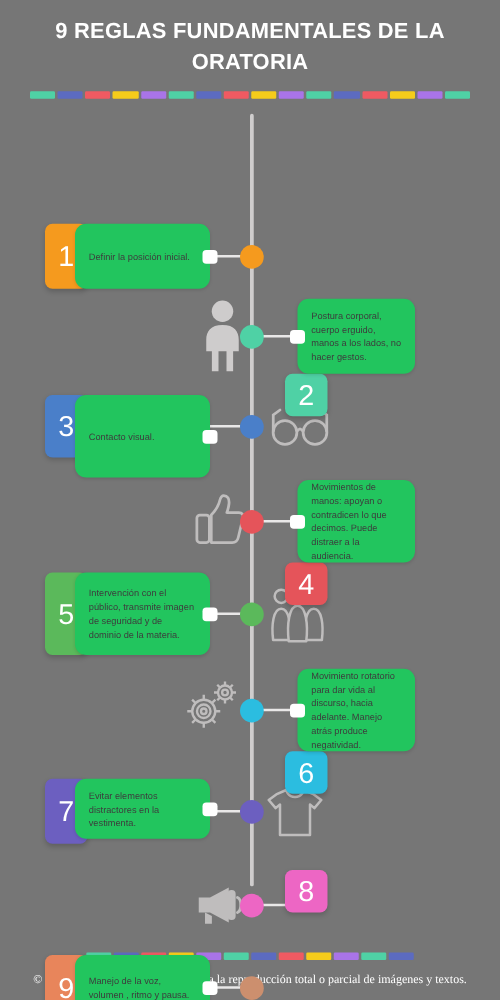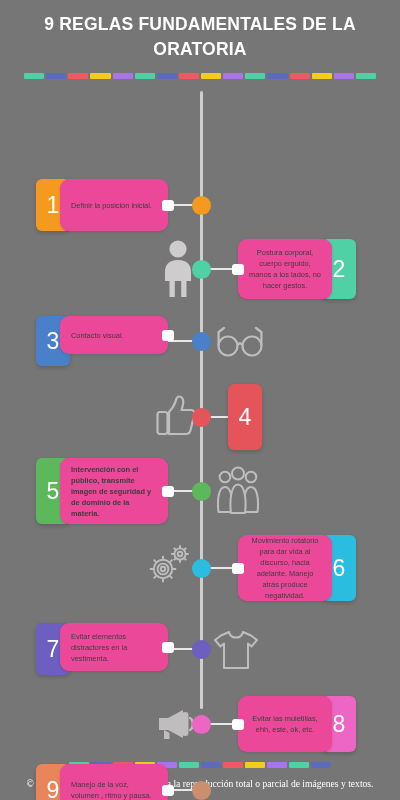--- a/index.html
+++ b/index.html
@@ -107,21 +107,21 @@
     border-radius: 6px;
     color: #ffffff;
     font-size: 23px;
     font-weight: 300;
     display: flex;
     align-items: center;
     justify-content: center;
     box-shadow: 0 2px 4px rgba(0,0,0,0.18);
   }
   .bubble {
-    background: #ec4899;
+    background: #22c55e;
     border-radius: 9px;
     color: #3d3d3d;
     font-size: 7.4px;
     line-height: 11px;
     padding: 9px 11px 9px 11px;
     box-sizing: border-box;
     display: flex;
     align-items: center;
     position: relative;
     box-shadow: 0 1px 3px rgba(0,0,0,0.13);
@@ -135,21 +135,21 @@
     position: absolute;
     right: -6px;
     top: 50%;
     margin-top: -5px;
     width: 12px;
     height: 11px;
     background: #ffffff;
     border-radius: 3px;
   }
   
-  .row.right .card { flex-direction: row; text-align: center; }
+  .row.right .card { flex-direction: column; }
   .row.right .num { margin-left: -10px; position: relative; z-index: 2; }
   .row.right .bubble { z-index: 3; }
   .row.right .bubble::after {
     content: "";
     position: absolute;
     left: -6px;
     top: 50%;
     margin-top: -5px;
     width: 12px;
     height: 11px;
@@ -240,54 +240,55 @@
         <circle cx="14" cy="22" r="9.5" fill="none" stroke="#cfcdcd" stroke-width="2.2"></circle>
         <circle cx="38" cy="22" r="9.5" fill="none" stroke="#cfcdcd" stroke-width="2.2"></circle>
         <path d="M23.5 21 C26 18.5 26 18.5 28.5 21" fill="none" stroke="#cfcdcd" stroke-width="2.2"></path>
         <path d="M4.6 21 L4.6 8 L10 4" fill="none" stroke="#cfcdcd" stroke-width="2.2" stroke-linecap="round"></path>
         <path d="M47.4 21 L47.4 8 L42 4" fill="none" stroke="#cfcdcd" stroke-width="2.2" stroke-linecap="round"></path>
       </svg>
     </div>
     <div class="stub" style="left:160px;width:42px;"></div>
     <div class="card" style="left:36px;top:-25px;">
       <div class="num" style="background:#4a7fc9;height:50px;">3</div>
-      <div class="bubble" style="width:108px;height:38px;">Contacto visual.</div>
+      <div class="bubble" style="width:108px;height:66px;">Contacto visual.</div>
     </div>
     <div class="dot" style="background:#4a7fc9;"></div>
   </div>
 
   <div class="row right" style="top:338px;">
     <div class="icon" style="left:155px;top:-23px;">
       <svg width="42" height="44" viewBox="0 0 42 44" aria-hidden="true">
         <path d="M14 18 C14 18 18 14 20 9 C21.4 5.5 21 2.5 24 2.5 C27 2.5 28.6 5 28.2 9 C27.9 12 26.5 16 26.5 16 L36 16 C38.8 16 40 18 39.3 20.4 L35.6 36 C35 38.8 33.3 40 30.8 40 L14 40 Z" fill="none" stroke="#cfcdcd" stroke-width="2.2" stroke-linejoin="round"></path>
         <rect x="2.5" y="18" width="10" height="22" rx="2.4" fill="none" stroke="#cfcdcd" stroke-width="2.2"></rect>
       </svg>
     </div>
     <div class="stub" style="left:202px;width:42px;"></div>
     <div class="card" style="left:238px;top:-33px;">
+      <div class="bubble" style="width:94px;height:66px;">Movimientos de manos: apoyan o contradicen lo que decimos. Puede distraer a la audiencia.</div>
       <div class="num" style="background:#e5545a;height:66px;">4</div>
     </div>
     <div class="dot" style="background:#e5545a;"></div>
   </div>
 
   <div class="row left" style="top:412px;">
     <div class="icon" style="left:212px;top:-25px;">
       <svg width="52" height="50" viewBox="0 0 52 50" aria-hidden="true">
         <circle cx="13" cy="11" r="5.3" fill="none" stroke="#cfcdcd" stroke-width="2"></circle>
         <circle cx="39" cy="11" r="5.3" fill="none" stroke="#cfcdcd" stroke-width="2"></circle>
         <circle cx="26" cy="7.5" r="6" fill="none" stroke="#cfcdcd" stroke-width="2"></circle>
         <path d="M6.5 46 C5 34 6.6 21 13 21 C19.4 21 21 34 19.5 46 Z" fill="none" stroke="#cfcdcd" stroke-width="2" stroke-linejoin="round"></path>
         <path d="M32.5 46 C31 34 32.6 21 39 21 C45.4 21 47 34 45.5 46 Z" fill="none" stroke="#cfcdcd" stroke-width="2" stroke-linejoin="round"></path>
         <path d="M19 47 C17.4 34 19.2 18.5 26 18.5 C32.8 18.5 34.6 34 33 47 Z" fill="#767676" stroke="#cfcdcd" stroke-width="2" stroke-linejoin="round"></path>
       </svg>
     </div>
     <div class="stub" style="left:160px;width:42px;"></div>
     <div class="card" style="left:36px;top:-33px;">
       <div class="num" style="background:#5bb95b;height:66px;">5</div>
-      <div class="bubble" style="width:108px;height:66px;font-weight:bold;">Intervención con el público, transmite imagen de seguridad y de dominio de la materia.</div>
+      <div class="bubble" style="width:108px;height:66px;">Intervención con el público, transmite imagen de seguridad y de dominio de la materia.</div>
     </div>
     <div class="dot" style="background:#5bb95b;"></div>
   </div>
 
   <div class="row right" style="top:489px;">
     <div class="icon" style="left:146px;top:-28px;">
       <svg width="52" height="52" viewBox="0 0 52 52" aria-hidden="true">
         <g stroke="#cfcdcd" stroke-width="1.9" fill="none">
           <circle cx="34" cy="14" r="5.6"></circle>
           <circle cx="34" cy="14" r="2.3"></circle>
@@ -325,21 +326,20 @@
     <div class="icon" style="left:155px;top:-19px;">
       <svg width="44" height="38" viewBox="0 0 44 38" aria-hidden="true">
         <path d="M4 13 L4 25 L13 25 L28 33 L28 5 L13 13 Z" fill="#cfcdcd"></path>
         <rect x="27" y="7" width="6.5" height="24" rx="3.2" fill="#cfcdcd"></rect>
         <path d="M35 13 C38.6 14.6 38.6 23.4 35 25" fill="none" stroke="#cfcdcd" stroke-width="2.4" stroke-linecap="round"></path>
         <path d="M9 25 L9 34 L14.5 34 L14.5 27.8 Z" fill="#cfcdcd"></path>
       </svg>
     </div>
     <div class="stub" style="left:202px;width:42px;"></div>
     <div class="card" style="left:238px;top:-28px;">
-      <div class="bubble" style="width:94px;height:56px;">Evitar las muletillas, ehh, este, ok, etc.</div>
       <div class="num" style="background:#ed66c4;height:56px;">8</div>
     </div>
     <div class="dot" style="background:#ed66c4;"></div>
   </div>
 
   <div class="row left" style="top:711px;">
     <div class="stub" style="left:160px;width:42px;"></div>
     <div class="card" style="left:36px;top:-26px;">
       <div class="num" style="background:#e8855b;height:52px;">9</div>
       <div class="bubble" style="width:108px;height:52px;">Manejo de la voz, volumen , ritmo y pausa.</div>

